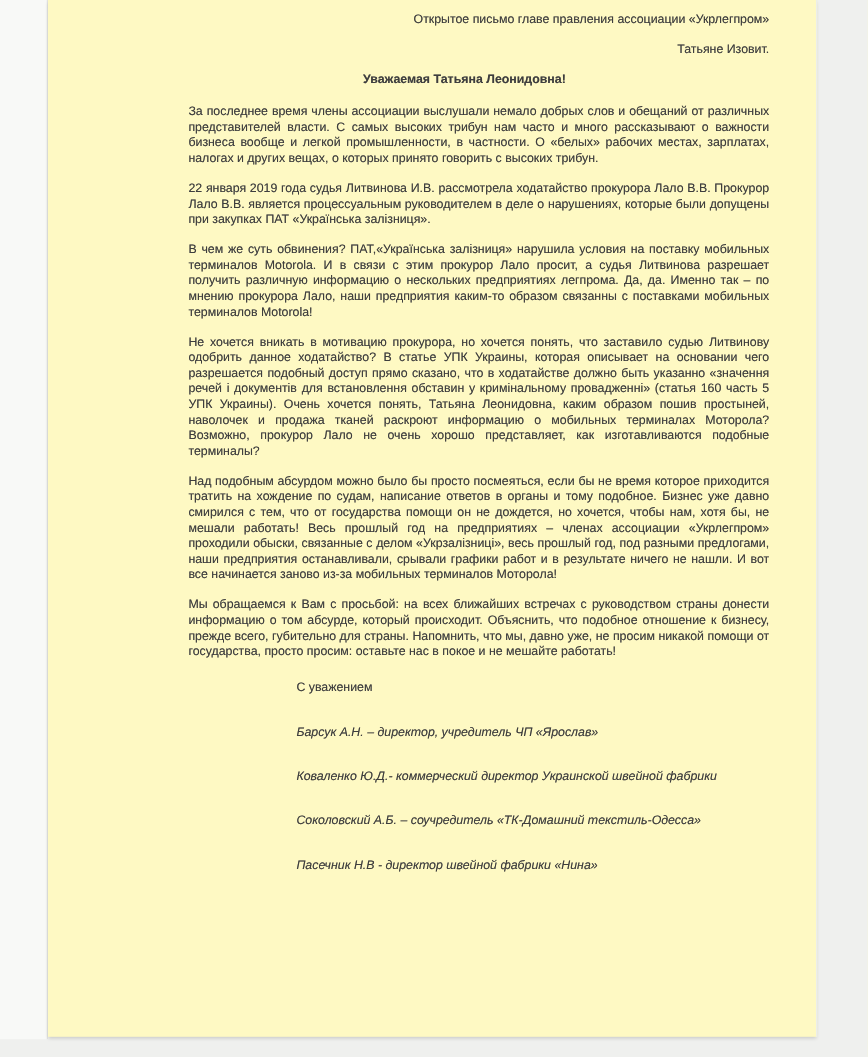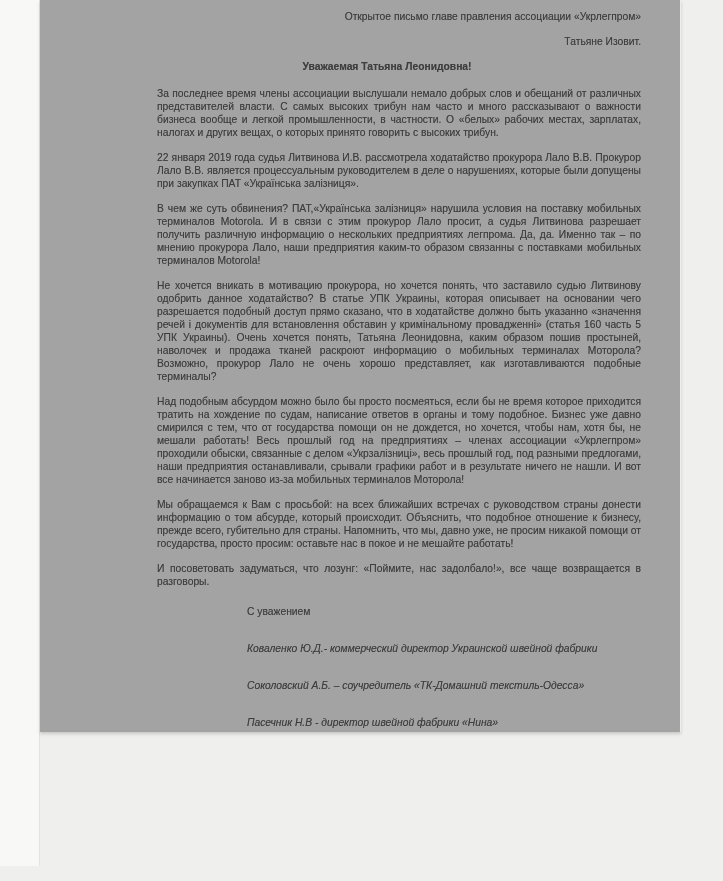--- a/index.html
+++ b/index.html
@@ -11,22 +11,22 @@
   }
   .scan-area { position: relative; width: 723px; height: 881px; }
   .left-strip {
     position: absolute; left: 0; top: 0;
     width: 40px; height: 866px;
     background: #f8f9f7;
     border-right: 1px solid #e3e4e0;
   }
   .paper {
     position: absolute; left: 40px; top: 0;
-    width: 641px; height: 732px;
-    background: #a3a3a3;
+    width: 641px; height: 864px;
+    background: #fef9c3;
     box-shadow: 0 2px 3px rgba(0,0,0,0.16);
     border-right: 1px solid #eceee9;
     text-decoration: underline;
   }
   .content {
     position: absolute; left: 93px; top: 10px;
     width: 508px;
     color: #3e3e3e;
     font-size: 10.3px;
     line-height: 13px;
@@ -51,24 +51,24 @@
       <div class="hdr-line">Татьяне Изовит.</div>
 
       <div class="salutation">Уважаемая Татьяна Леонидовна!</div>
 
       <p class="body-par">За последнее время члены ассоциации выслушали немало добрых слов и обещаний от различных представителей власти. С самых высоких трибун нам часто и много рассказывают о важности бизнеса вообще и легкой промышленности, в частности. О «белых» рабочих местах, зарплатах, налогах и других вещах, о которых принято говорить с высоких трибун.</p>
       <p class="body-par">22 января 2019 года судья Литвинова И.В. рассмотрела ходатайство прокурора Лало В.В. Прокурор Лало В.В. является процессуальным руководителем в деле о нарушениях, которые были допущены при закупках ПАТ «Українська залізниця».</p>
       <p class="body-par">В чем же суть обвинения? ПАТ,«Українська залізниця» нарушила условия на поставку мобильных терминалов Motorola. И в связи с этим прокурор Лало просит, а судья Литвинова разрешает получить различную информацию о нескольких предприятиях легпрома. Да, да. Именно так – по мнению прокурора Лало, наши предприятия каким-то образом связанны с поставками мобильных терминалов Motorola!</p>
       <p class="body-par">Не хочется вникать в мотивацию прокурора, но хочется понять, что заставило судью Литвинову одобрить данное ходатайство? В статье УПК Украины, которая описывает на основании чего разрешается подобный доступ прямо сказано, что в ходатайстве должно быть указанно «значення речей і документів для встановлення обставин у кримінальному провадженні» (статья 160 часть 5 УПК Украины). Очень хочется понять, Татьяна Леонидовна, каким образом пошив простыней, наволочек и продажа тканей раскроют информацию о мобильных терминалах Моторола? Возможно, прокурор Лало не очень хорошо представляет, как изготавливаются подобные терминалы?</p>
       <p class="body-par">Над подобным абсурдом можно было бы просто посмеяться, если бы не время которое приходится тратить на хождение по судам, написание ответов в органы и тому подобное. Бизнес уже давно смирился с тем, что от государства помощи он не дождется, но хочется, чтобы нам, хотя бы, не мешали работать! Весь прошлый год на предприятиях – членах ассоциации «Укрлегпром» проходили обыски, связанные с делом «Укрзалізниці», весь прошлый год, под разными предлогами, наши предприятия останавливали, срывали графики работ и в результате ничего не нашли. И вот все начинается заново из-за мобильных терминалов Моторола!</p>
       <p class="body-par">Мы обращаемся к Вам с просьбой: на всех ближайших встречах с руководством страны донести информацию о том абсурде, который происходит. Объяснить, что подобное отношение к бизнесу, прежде всего, губительно для страны. Напомнить, что мы, давно уже, не просим никакой помощи от государства, просто просим: оставьте нас в покое и не мешайте работать!</p>
-      <p class="body-par">И посоветовать задуматься, что лозунг: «Поймите, нас задолбало!», все чаще возвращается в разговоры.</p>
 
       <div class="closing-block">
         <div class="closing-line">С уважением</div>
+        <div class="signature-line">Барсук А.Н. – директор, учредитель ЧП «Ярослав»</div>
         <div class="signature-line">Коваленко Ю.Д.- коммерческий директор Украинской швейной фабрики</div>
         <div class="signature-line">Соколовский А.Б. – соучредитель «ТК-Домашний текстиль-Одесса»</div>
         <div class="signature-line">Пасечник Н.В - директор швейной фабрики «Нина»</div>
       </div>
 
     </div>
   </div>
 </div>
 
 </body></html>

